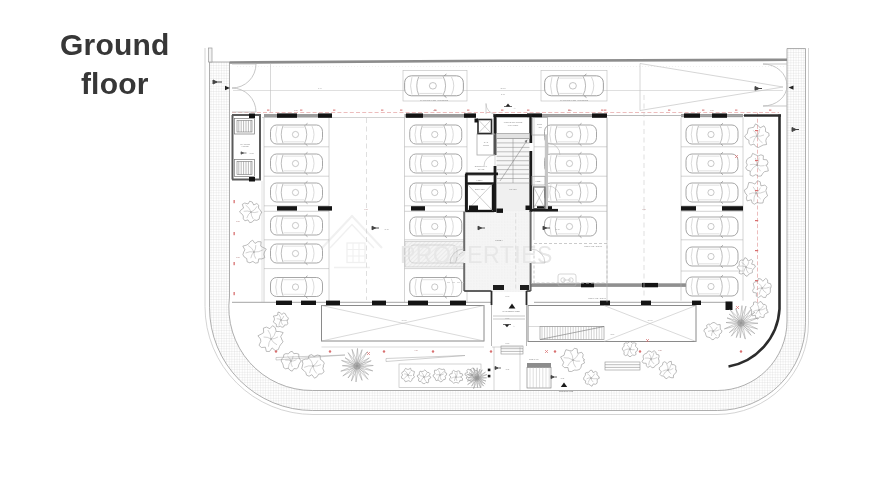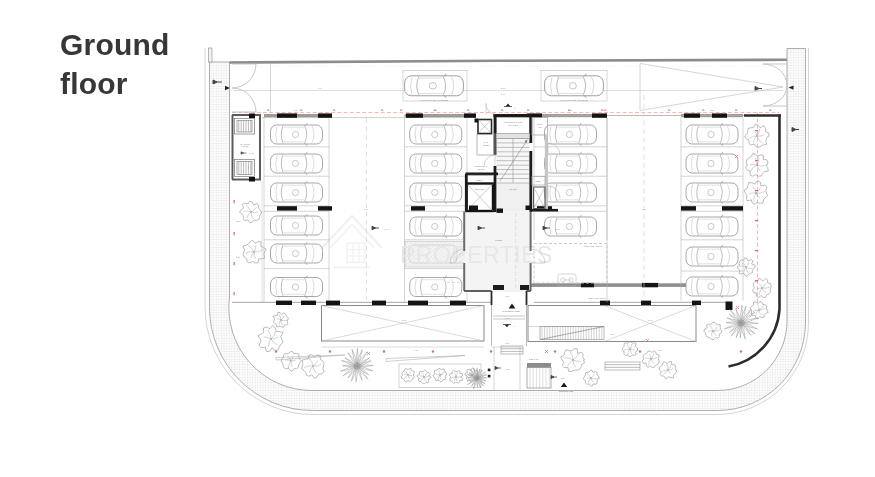--- a/index.html
+++ b/index.html
@@ -1,17 +1,17 @@
 <!DOCTYPE html>
 <html><head>
 <meta charset="utf-8">
 <style>
   html,body { margin:0; padding:0; background:#ffffff; width:875px; height:477px; overflow:hidden; }
   .title { position:absolute; left:60px; top:25px; font-family:"Liberation Sans", sans-serif;
-           font-size:30px; line-height:39px; font-weight:700; color:#373737; letter-spacing:0.2px; }
+           font-size:30px; line-height:39px; font-weight:700; color:#373737; letter-spacing:0.2px;text-align:center; }
   svg { position:absolute; left:0; top:0; }
 </style>
 </head>
 <body>
 
 <svg width="875" height="477" viewBox="0 0 875 477">
 
 <defs>
 <pattern id="grid" width="2.6" height="2.6" patternUnits="userSpaceOnUse">
   <path d="M2.6,0 L0,0 0,2.6" fill="none" stroke="#cecece" stroke-width="0.5"></path>

